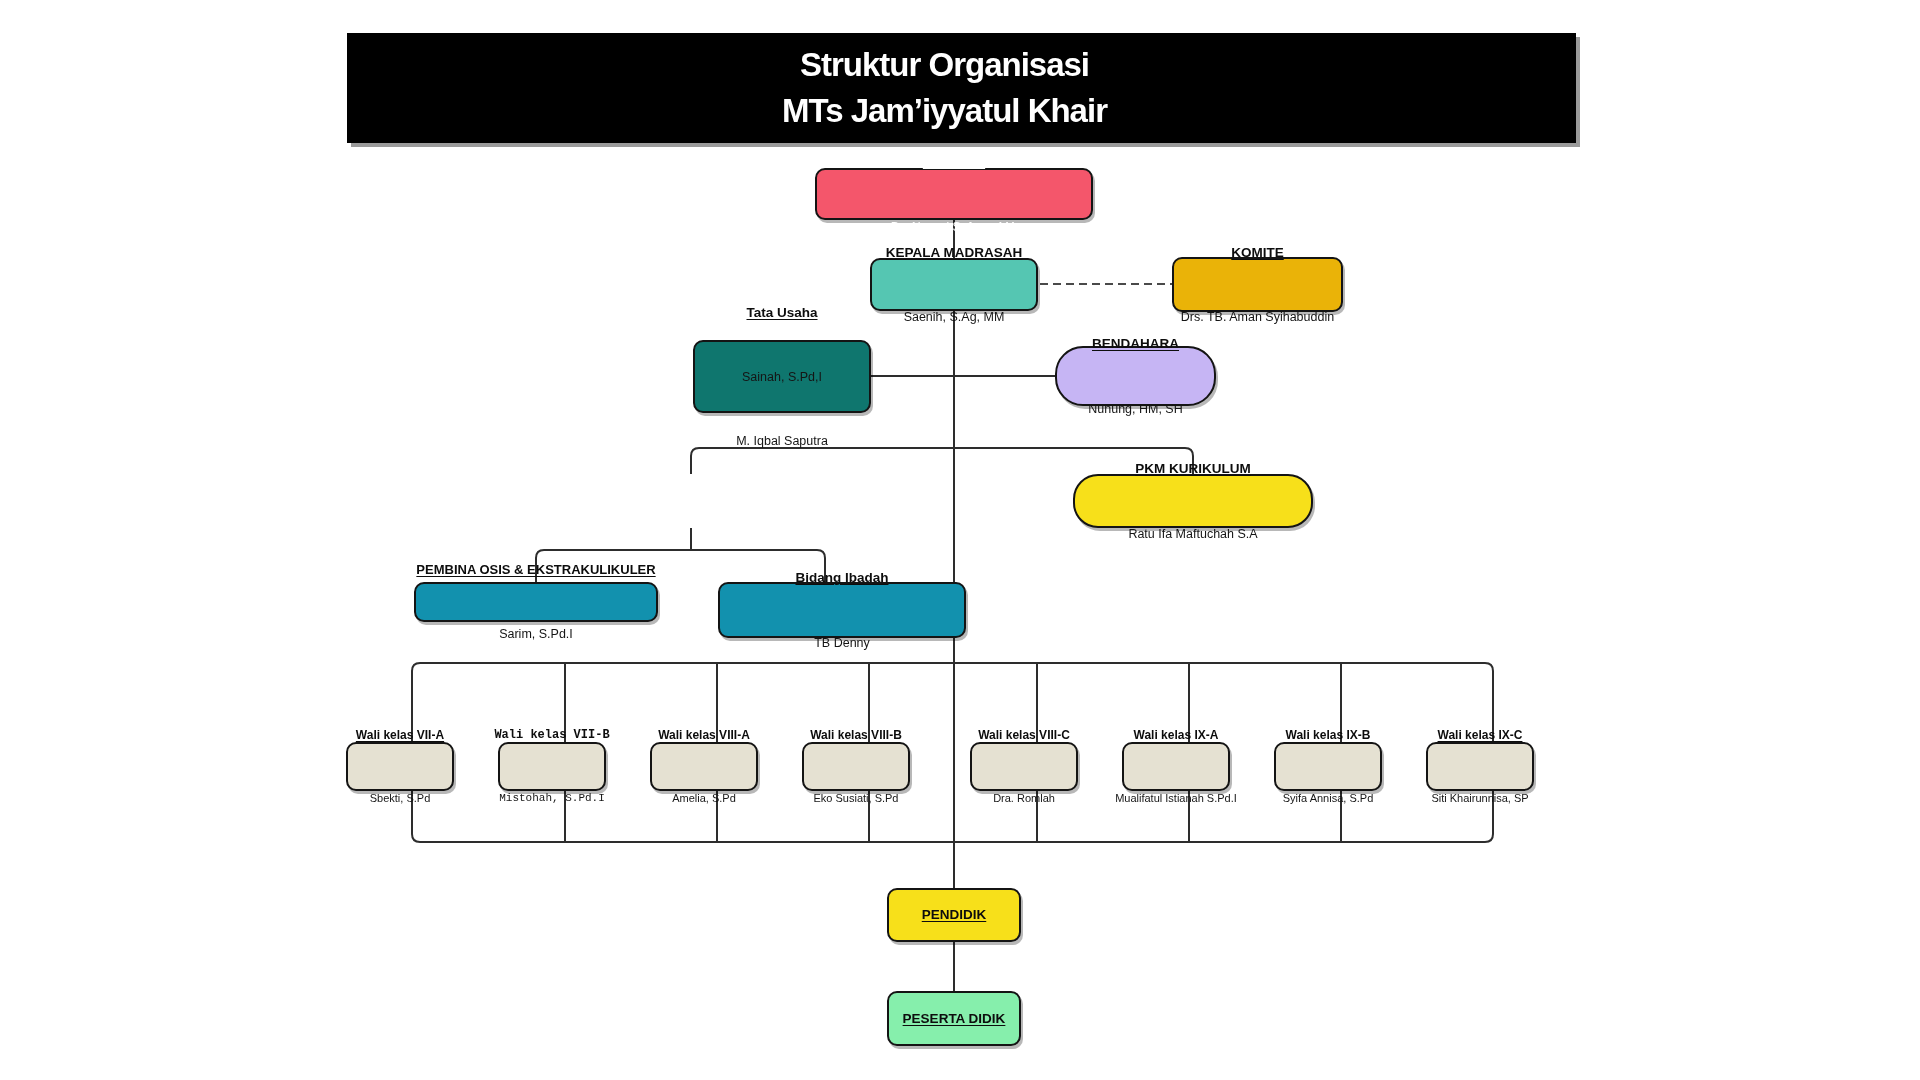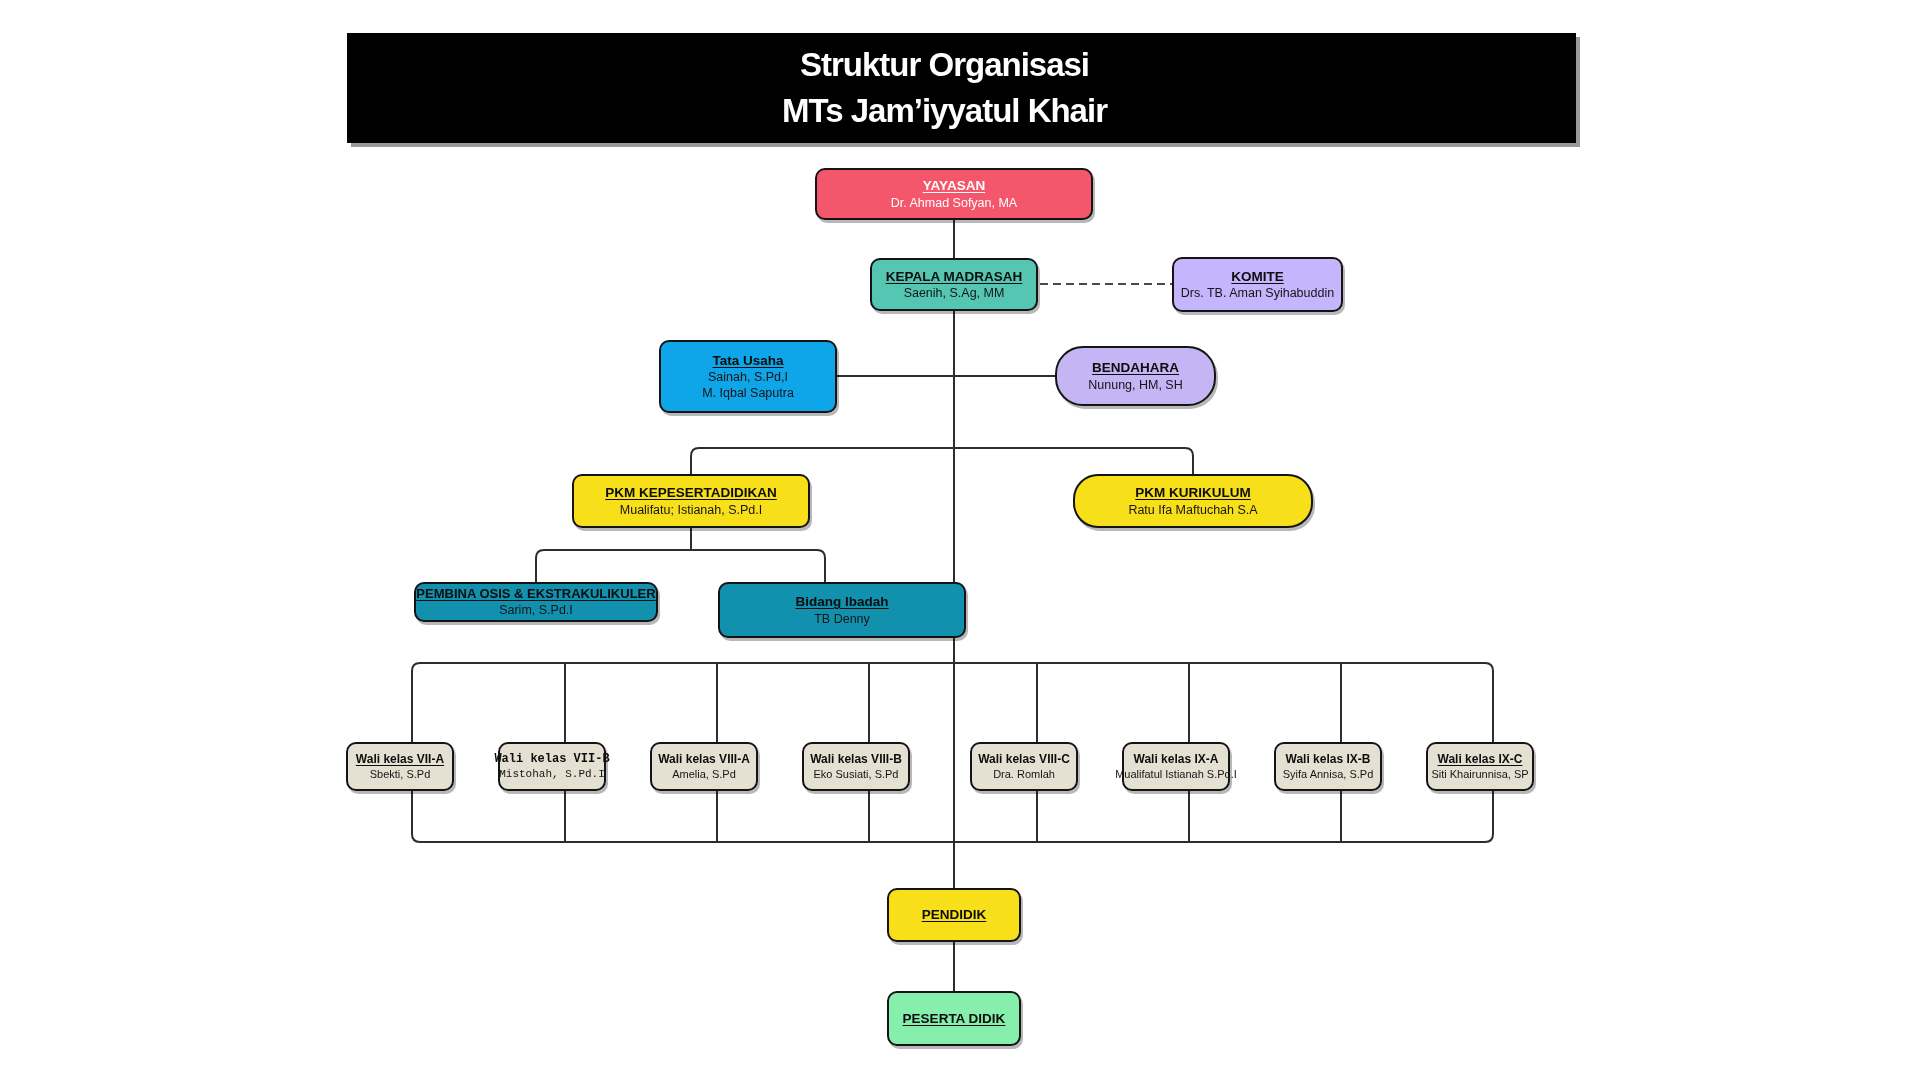--- a/index.html
+++ b/index.html
@@ -18,21 +18,21 @@
     padding-right:34px;box-sizing:border-box;
   }
   .titlebar .tline{
     font-size:33px;font-weight:bold;line-height:46px;letter-spacing:-1px;white-space:nowrap;
   }
   .node{
     position:absolute;z-index:1;box-sizing:border-box;
     border:2px solid #141414;border-radius:10px;
     display:flex;flex-direction:column;align-items:center;justify-content:center;
     box-shadow:2px 3px 0 rgba(0,0,0,0.28);
-    text-align:center;padding:2px 4px;
+    text-align:center;padding:2px 4px;gap:48px;
   }
   .nt{font-weight:bold;font-size:13.5px;color:#0d0d0d;line-height:1.3;white-space:nowrap;}
   .ns{font-size:12.5px;color:#151515;line-height:1.28;white-space:nowrap;}
   .u{text-decoration:underline;text-underline-offset:2px;}
   .light{color:#ffffff !important;}
   .wali .nt{font-size:12px;}
   .wali .ns{font-size:11px;}
   .pos-yayasan{left:815px;top:168px;width:278px;height:52px;}
   .pos-kepala{left:870px;top:258px;width:168px;height:53px;}
   .pos-komite{left:1172px;top:257px;width:171px;height:55px;}
@@ -82,40 +82,36 @@
   <div class="node pos-yayasan" style="background-color: rgb(244, 86, 107);">
     <div class="nt u light">YAYASAN</div>
     <div class="ns light">Dr. Ahmad Sofyan, MA</div>
   </div>
 
   <div class="node pos-kepala" style="background-color: rgb(85, 198, 178);">
     <div class="nt u">KEPALA MADRASAH</div>
     <div class="ns">Saenih, S.Ag, MM</div>
   </div>
 
-  <div class="node pos-komite" style="background-color: #c4b5fd;">
+  <div class="node pos-komite" style="background-color: #eab308;">
     <div class="nt u">KOMITE</div>
     <div class="ns">Drs. TB. Aman Syihabuddin</div>
   </div>
 
-  <div class="node pos-tata" style="background-color: #0ea5e9;">
+  <div class="node pos-tata" style="background-color: #0f766e; margin-left: 34px;">
     <div class="nt u">Tata Usaha</div>
     <div class="ns">Sainah, S.Pd,I</div>
     <div class="ns">M. Iqbal Saputra</div>
   </div>
 
   <div class="node pos-bendahara" style="background-color: rgb(198, 181, 244);">
     <div class="nt u">BENDAHARA</div>
     <div class="ns">Nunung, HM, SH</div>
   </div>
 
-  <div class="node pos-pkmkep" style="background-color: rgb(247, 224, 26);">
-    <div class="nt u">PKM KEPESERTADIDIKAN</div>
-    <div class="ns">Mualifatu; Istianah, S.Pd.I</div>
-  </div>
 
   <div class="node pos-pkmkur" style="background-color: rgb(247, 224, 26);">
     <div class="nt u">PKM KURIKULUM</div>
     <div class="ns">Ratu Ifa Maftuchah S.A</div>
   </div>
 
   <div class="node pos-pembina" style="background-color: rgb(18, 145, 174);">
     <div class="nt u" style="font-size:13px">PEMBINA OSIS &amp; EKSTRAKULIKULER</div>
     <div class="ns">Sarim, S.Pd.I</div>
   </div>

